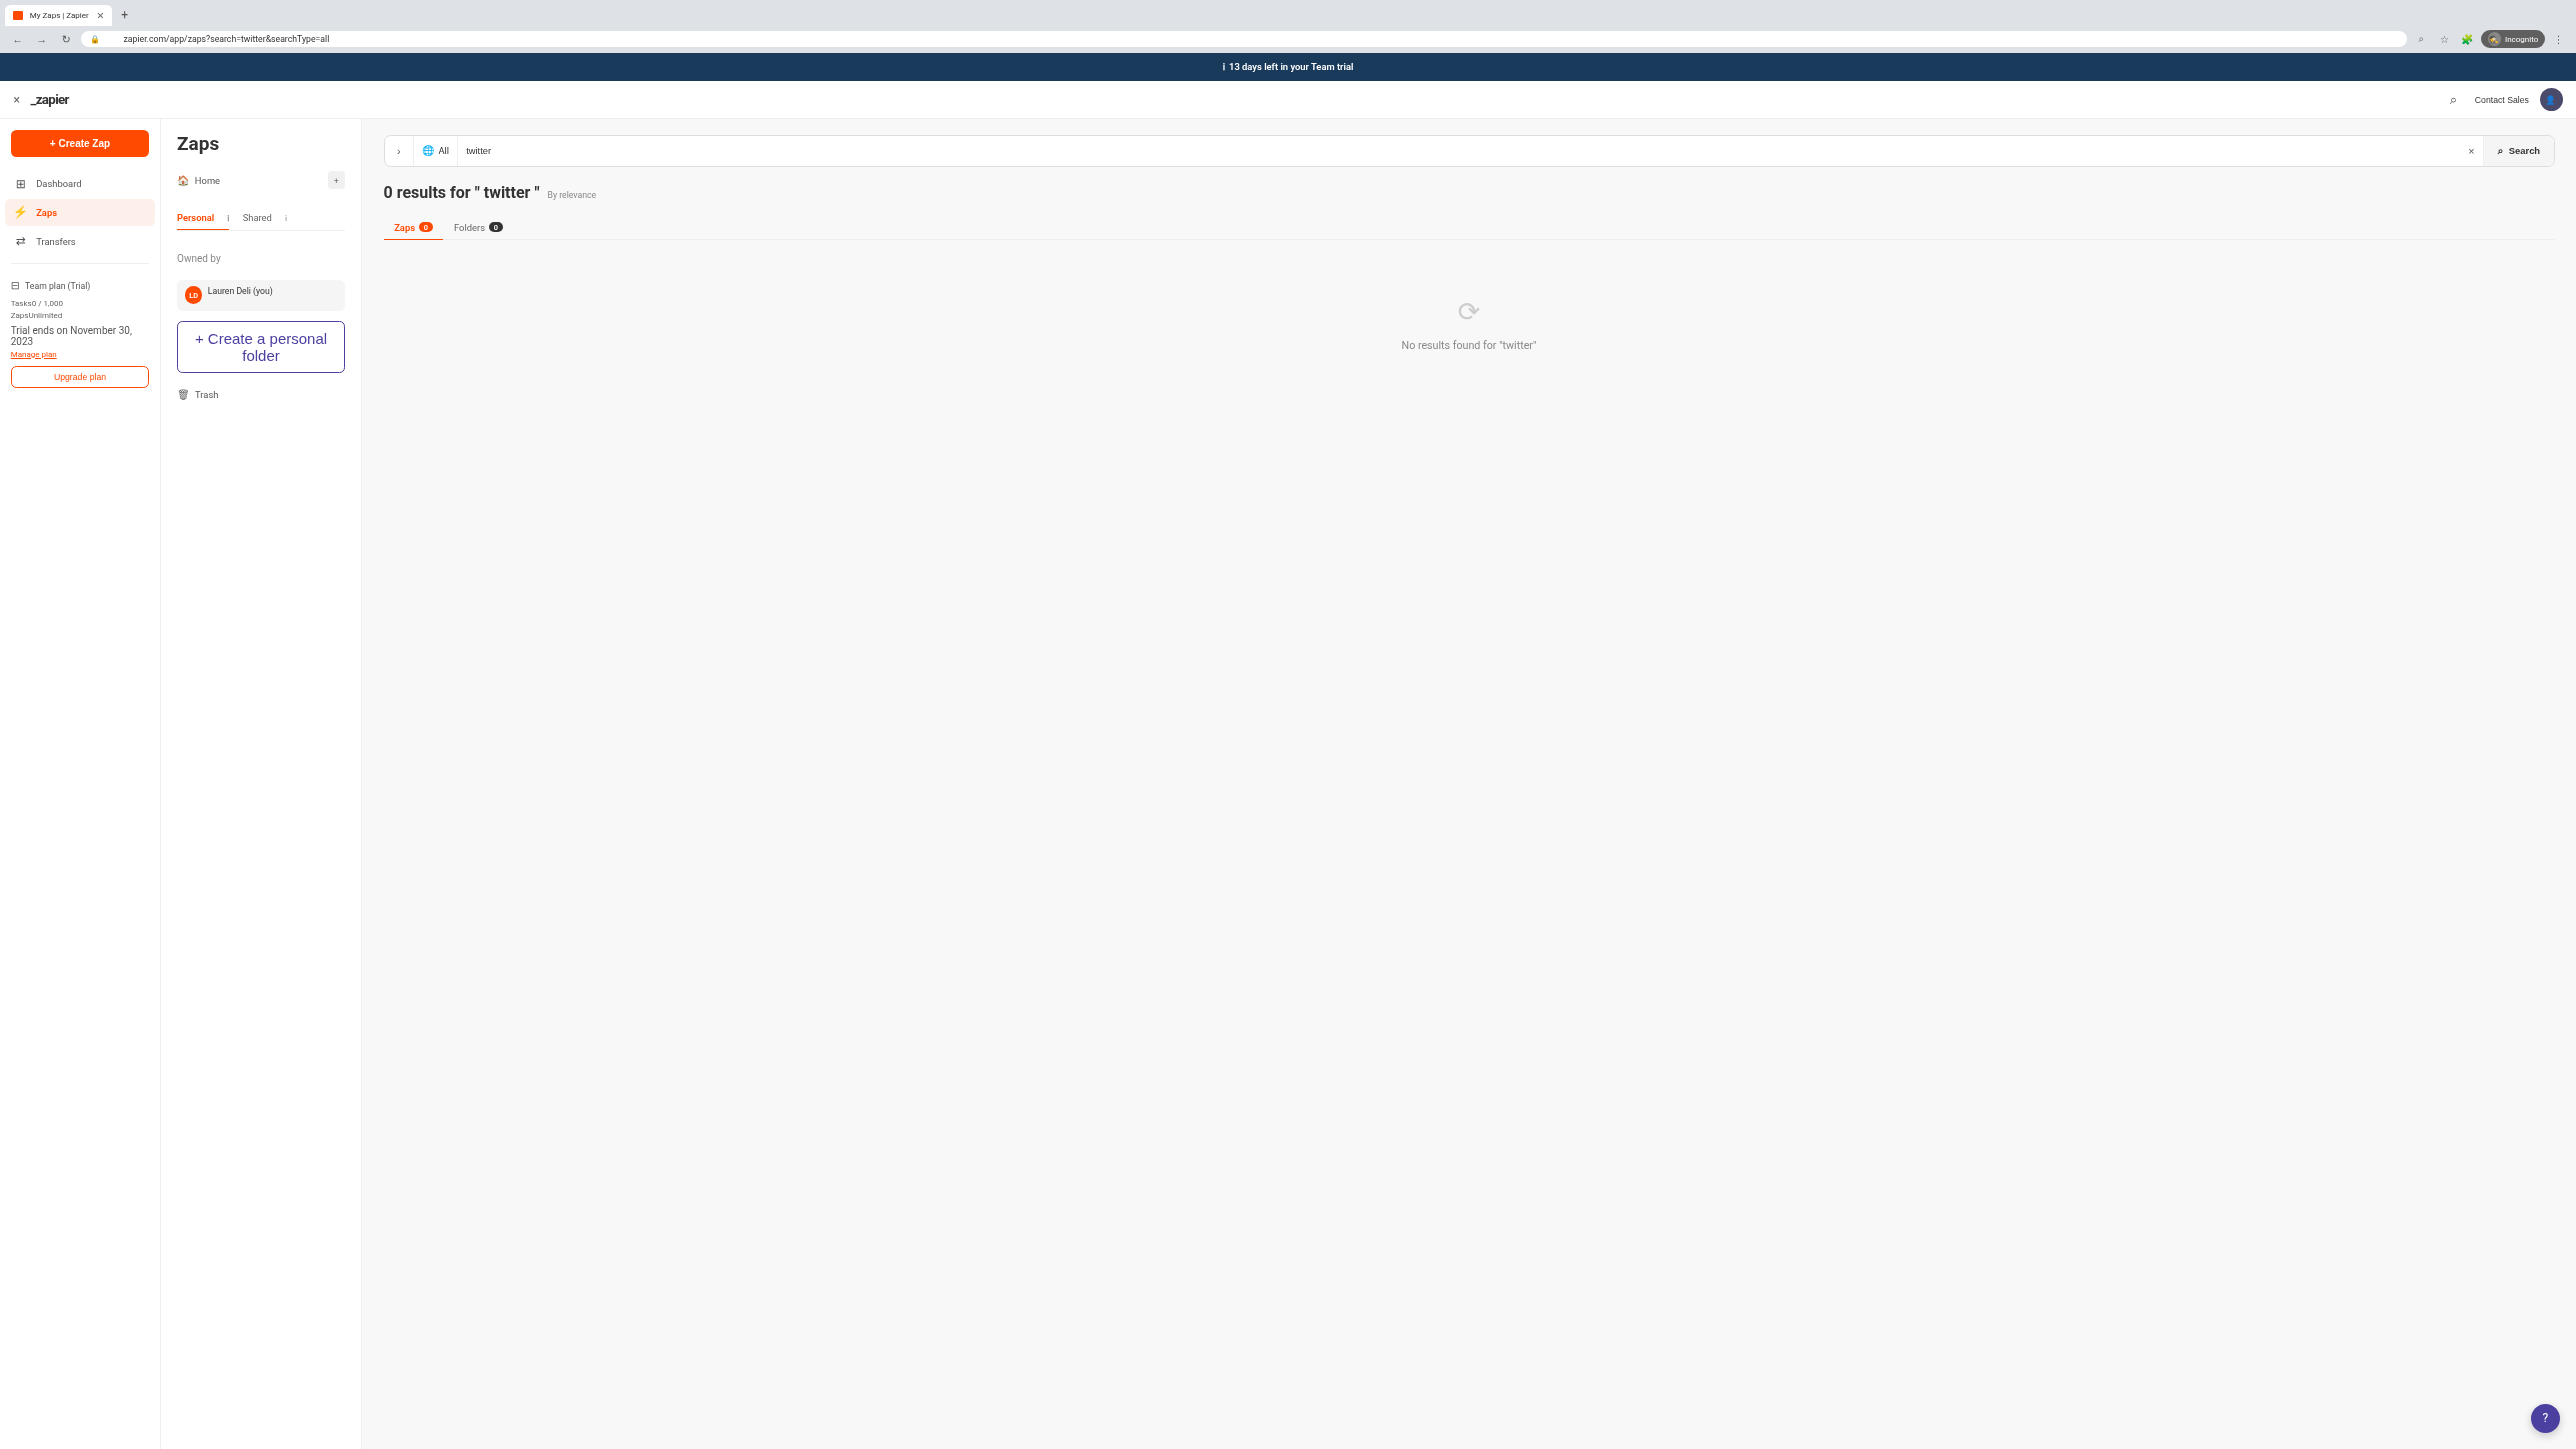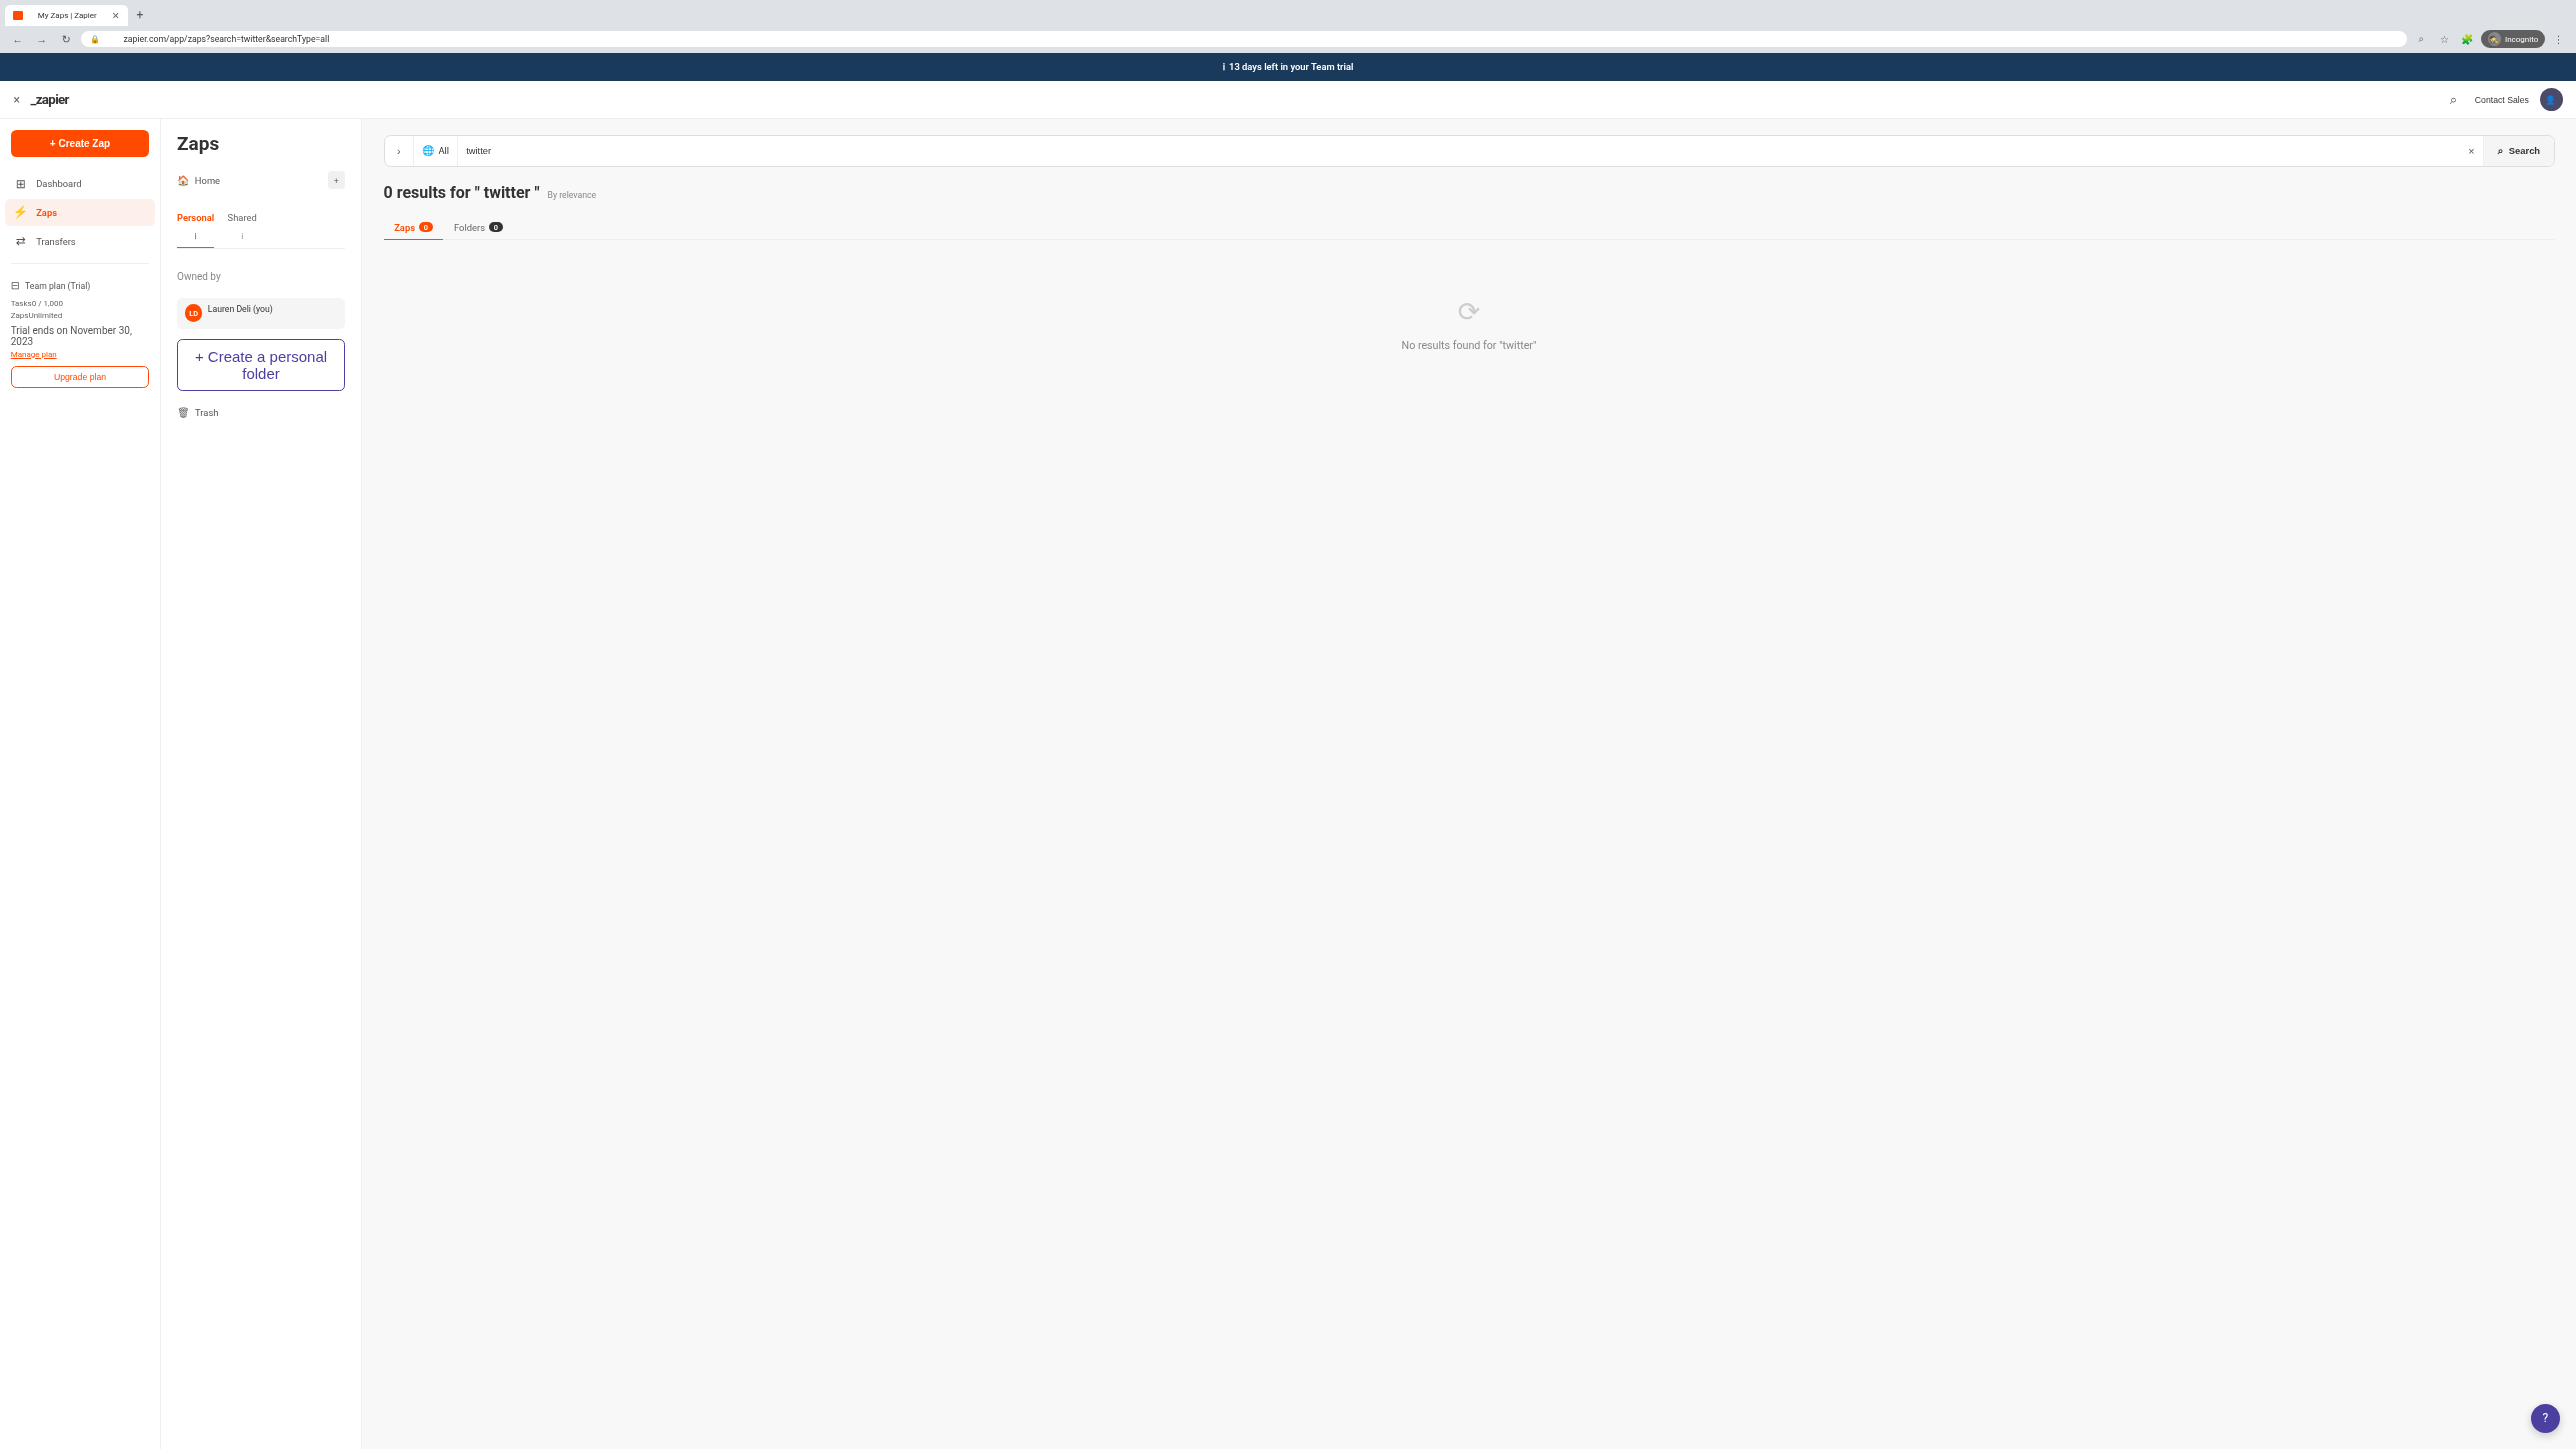--- a/index.html
+++ b/index.html
@@ -1,21 +1,21 @@
 <!DOCTYPE html>
 <html style="font-size:10.7px"><head>
   <meta charset="utf-8">
   <style>
     * { margin: 0; padding: 0; box-sizing: border-box; }
     body { font-family: -apple-system, BlinkMacSystemFont, 'Segoe UI', Roboto, sans-serif; background: #f5f5f5; font-size: 9.4px; }
 
     
     .browser-chrome { background: #dee1e6; width: 100%; }
     .browser-tab-bar { display: flex; align-items: center; padding: 5.4px 5.4px 0; gap: 2.7px; background: #dee1e6; }
-    .browser-tab { display: flex; align-items: center; gap: 15px; background: #fff; border-radius: 5.4px 5.4px 0 0; padding: 5.4px 8px; min-width: 107px; font-size: 8px; color: #333; }
+    .browser-tab { display: flex; align-items: center; gap: 7px; background: #fff; border-radius: 5.4px 5.4px 0 0; padding: 5.4px 8px; min-width: 107px; font-size: 8px; color: #333; }
     .browser-tab-favicon { width: 9.4px; height: 9.4px; background: #ff4a00; border-radius: 1.3px; flex-shrink: 0; }
     .browser-tab-title { flex: 1; overflow: hidden; text-overflow: ellipsis; white-space: nowrap; font-size: 8px; }
     .browser-tab-close { color: #666; cursor: pointer; font-size: 9.4px; line-height: 1; }
     .browser-tab-new { width: 19px; height: 19px; display: flex; align-items: center; justify-content: center; border-radius: 50%; color: #555; font-size: 12px; cursor: pointer; }
     .browser-nav { display: flex; align-items: center; gap: 5.4px; padding: 4px 8px; background: #dee1e6; }
     .nav-btn { width: 19px; height: 19px; display: flex; align-items: center; justify-content: center; border-radius: 50%; color: #555; cursor: pointer; font-size: 10.7px; border: none; background: transparent; }
     .address-bar { flex: 1; background: #fff; border-radius: 13.4px; padding: 3.4px 9.4px; display: flex; align-items: center; gap: 4px; font-size: 8.7px; color: #333; }
     .address-lock { font-size: 8px; color: #555; }
     .address-text { flex: 1; margin-left: 19px; }
     .nav-icons { display: flex; align-items: center; gap: 4px; }
@@ -57,21 +57,21 @@
     .plan-icon { font-size: 10.7px; }
     .plan-stat { display: flex; justify-content: flex-start; font-size: 8px; color: #666; margin-bottom: 2.7px; }
     .trial-info { font-size: 10px; color: #555; margin-top: 5.4px; }
     .manage-plan-link { color: #ff4a00; font-size: 8px; cursor: pointer; text-decoration: underline; display: block; margin-top: 2.7px; }
     .upgrade-btn { width: 100%; margin-top: 6.7px; padding: 5.4px 10.7px; background: transparent; border: 1px solid #ff4a00; color: #ff4a00; border-radius: 5.4px; font-size: 8.7px; cursor: pointer; font-weight: 500; }
 
     
     .middle-panel { width: 201px; border-right: 0.7px solid #eee; background: #fff; padding: 13.4px 16px; display: flex; flex-direction: column; gap: 10.7px; }
     .panel-title { font-size: 19px; font-weight: 700; color: #333; margin-bottom: 5.4px; }
     .panel-tabs { display: flex; align-items: center; gap: 0; border-bottom: 0.7px solid #eee; margin-bottom: 10.7px; }
-    .panel-tab { padding: 6.7px 0; margin-right: 13.4px; font-size: 9.4px; cursor: pointer; color: #666; display: flex; align-items: center; gap: 7px; border-bottom: 1.3px solid transparent; flex-direction: column; }
+    .panel-tab { padding: 6.7px 0; margin-right: 13.4px; font-size: 9.4px; cursor: pointer; color: #666; display: flex; align-items: center; gap: 13px; border-bottom: 1.3px solid transparent; }
     .panel-tab.active { color: #ff4a00; border-bottom-color: #ff4a00; font-weight: 600; }
     .panel-tab-info { font-size: 8px; color: #888; }
     .home-row { display: flex; align-items: center; justify-content: space-between; margin-bottom: 5.4px; }
     .home-item { display: flex; align-items: center; gap: 5.4px; font-size: 9.4px; color: #555; cursor: pointer; }
     .home-icon { font-size: 10px; }
     .add-btn { width: 17.4px; height: 17.4px; background: #f0f0f0; border-radius: 4px; display: flex; align-items: center; justify-content: center; cursor: pointer; color: #555; font-size: 9.4px; border: none; }
     .owned-by-label { font-size: 10px; color: #888; margin-bottom: 5.4px; }
     .owner-chip { display: flex; align-items: flex-start; gap: 5.4px; background: #f5f5f5; border-radius: 5.4px; padding: 6.7px 8px; }
     .owner-avatar { width: 17.4px; height: 17.4px; border-radius: 50%; background: #ff4a00; display: flex; align-items: center; justify-content: center; color: #fff; font-size: 7.4px; font-weight: 600; flex-shrink: 0; }
     .owner-name { font-size: 8.7px; color: #333; }

